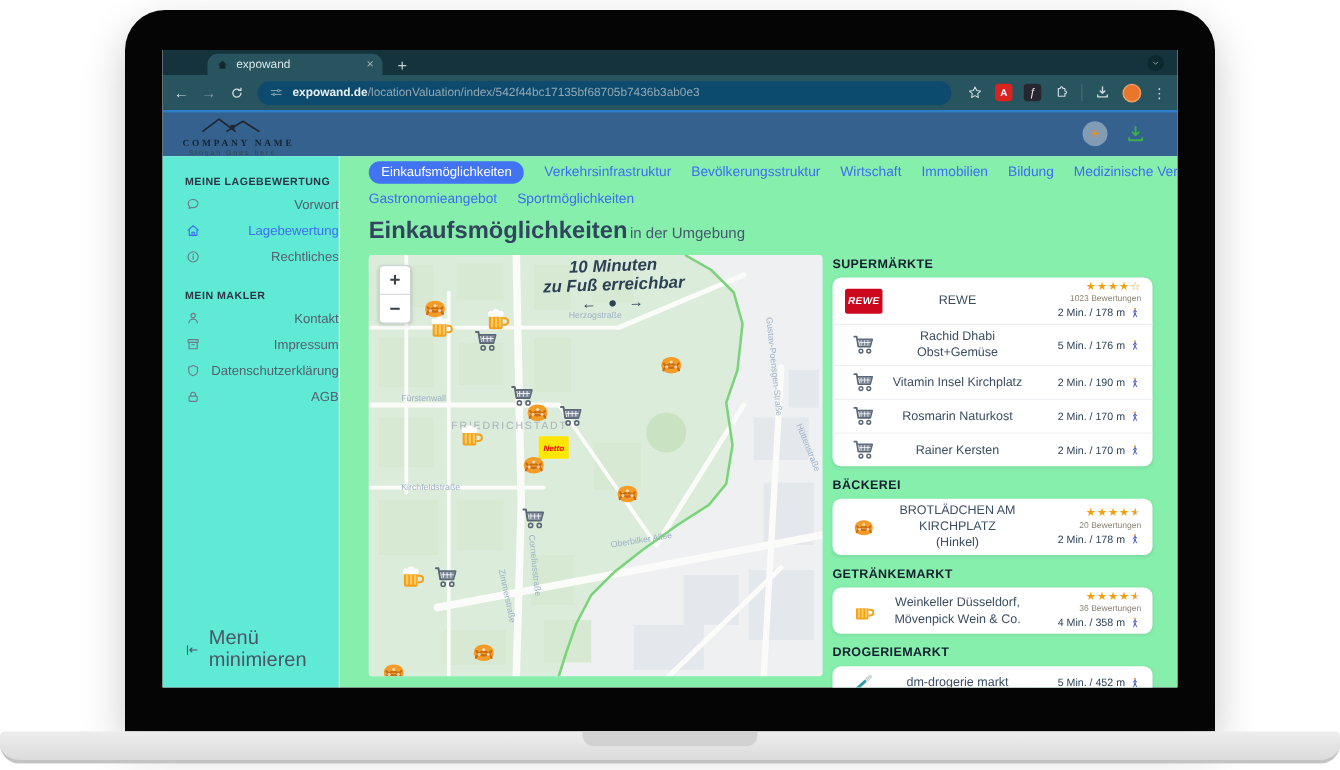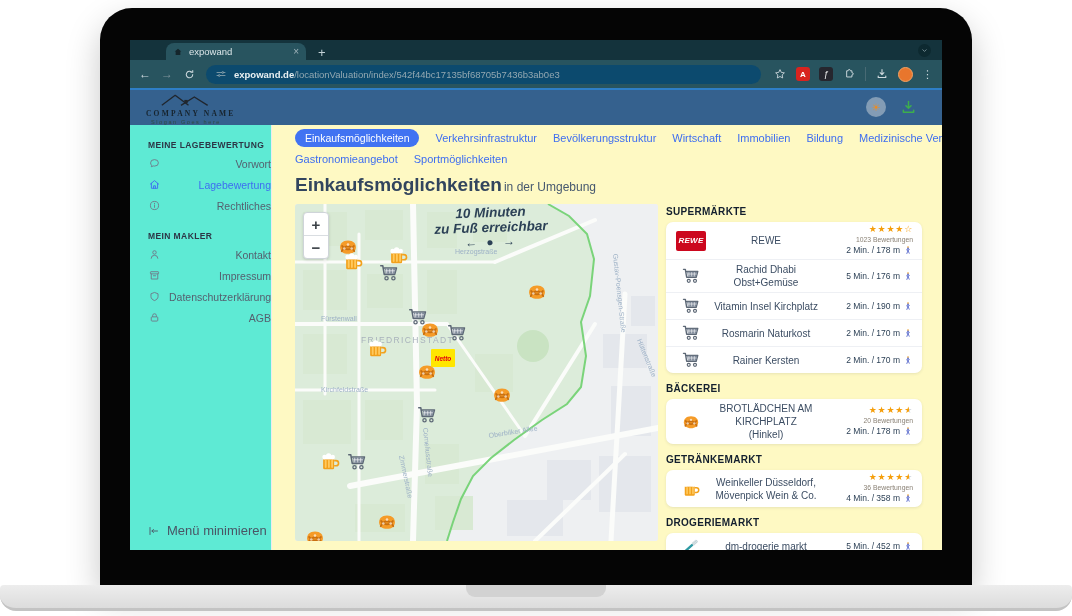--- a/index.html
+++ b/index.html
@@ -51,25 +51,25 @@
   .mode-btn{width:20px;height:20px;border-radius:50%;background:rgba(195,205,214,.55);display:flex;align-items:center;
     justify-content:center;font-size:10px;color:#f08c1e;}
 
   
   .sidebar{position:absolute;top:85px;left:0;width:142px;bottom:0;background:#5eead4;border-right:1px solid #e9ebef;box-sizing:border-box;}
   .side-title{font-size:8.5px;font-weight:700;color:#2c3646;letter-spacing:.4px;margin:15px 0 3px 18px;}
   .side-item{display:flex;align-items:center;gap:8px;padding:4px 0 4px 18px;font-size:10.5px;color:#55606f;cursor:pointer;justify-content:space-between;}
   .side-item .ic{width:13px;height:13px;color:#6f7a89;flex:none;}
   .side-item.active{color:#3e6ef0;}
   .side-item.active .ic{color:#3e6ef0;}
-  .side-collapse{position:absolute;bottom:12px;left:18px;display:flex;align-items:center;gap:7px;font-size:13px;color:#4a5565;}
+  .side-collapse{position:absolute;bottom:12px;left:18px;display:flex;align-items:center;gap:7px;font-size:16px;color:#4a5565;}
   .side-collapse .ic{width:12px;height:12px;color:#4a5565;}
 
   
-  .content{position:absolute;top:85px;left:142px;right:0;bottom:0;background:#fef9c3;padding:4px 0 0 23px;box-sizing:border-box;}
+  .content{position:absolute;top:85px;left:142px;right:0;bottom:0;background:#86efac;padding:4px 0 0 23px;box-sizing:border-box;}
   .tabs-row{display:flex;gap:16px;align-items:center;margin-bottom:6px;}
   .tab-pill{background:#4173f2;color:#fff;padding:3px 10px;border-radius:12px;font-size:10.5px;white-space:nowrap;}
   .tab-link{color:#3e6ef0;font-size:11px;white-space:nowrap;}
   .title-row{display:flex;align-items:baseline;margin:9px 0 8px 0;}
   .page-title{font-size:19px;font-weight:700;color:#32455e;}
   .page-sub{font-size:12px;color:#46586f;margin-left:2px;}
   .main-row{display:flex;align-items:flex-start;}
 
   
   .map-wrap{position:relative;width:363px;height:337px;border-radius:3px;overflow:hidden;flex:none;background:#eef0f2;}

